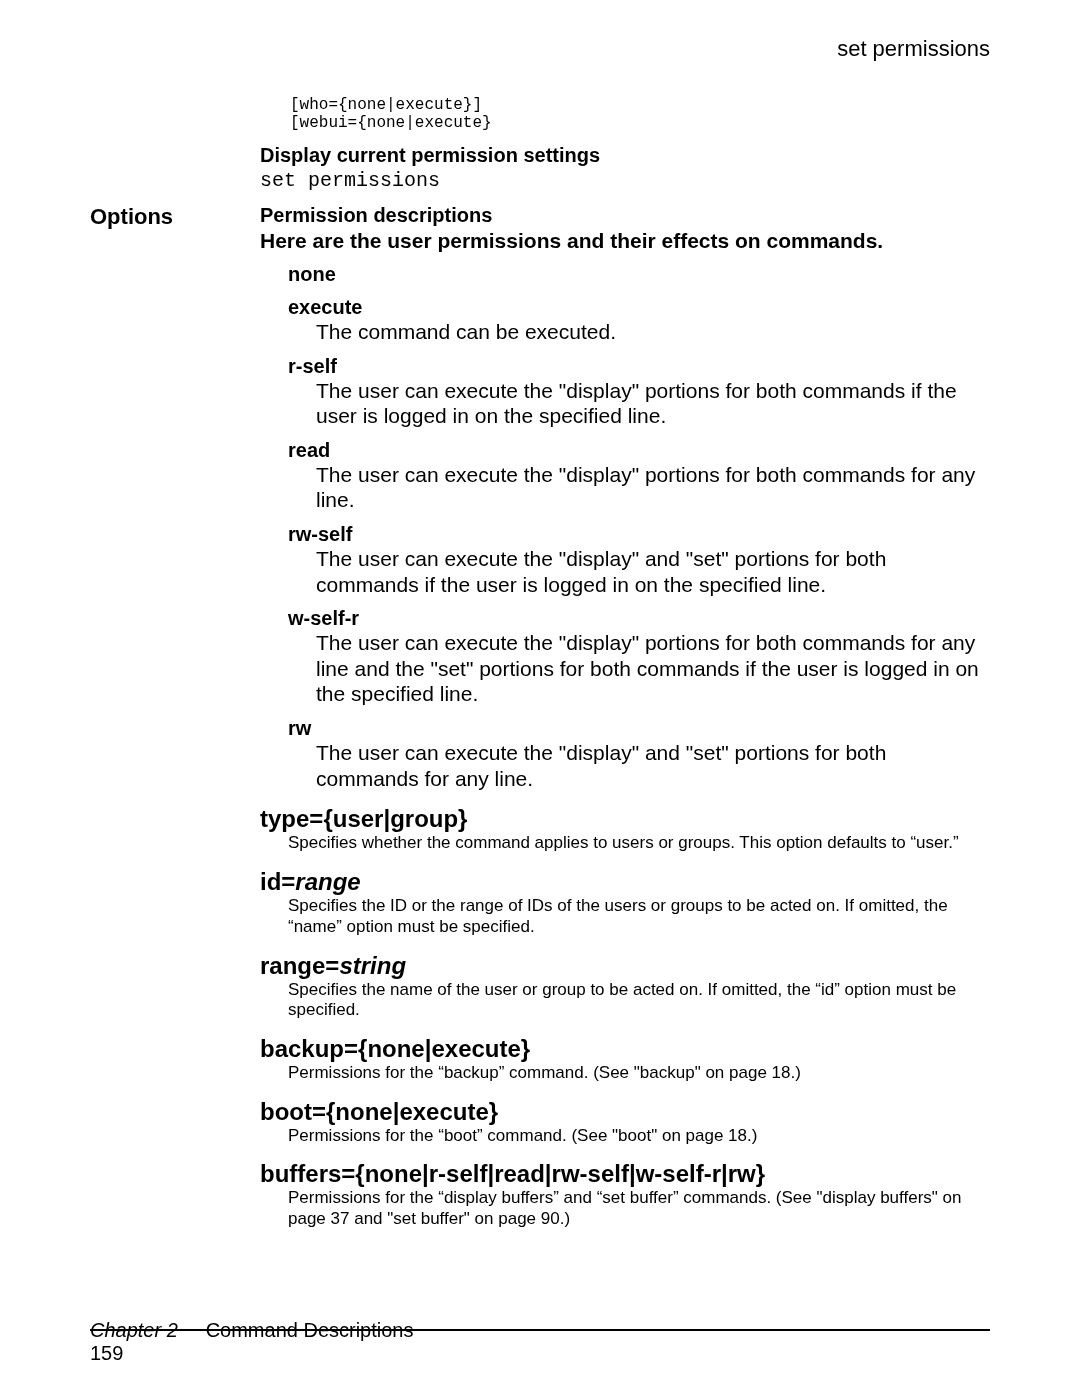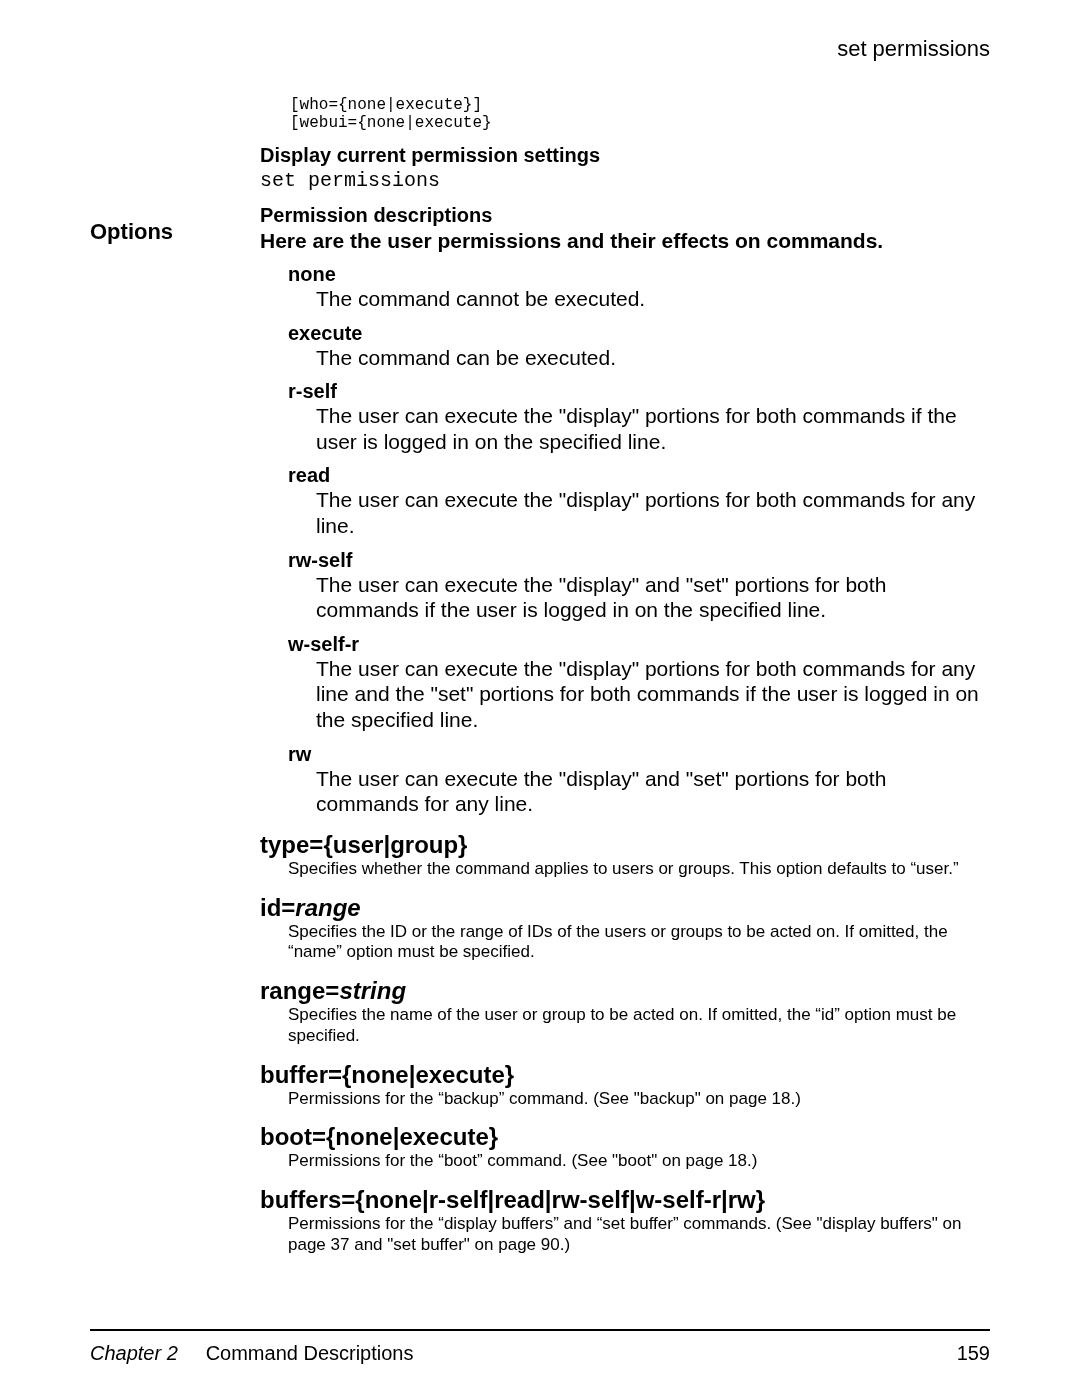--- a/index.html
+++ b/index.html
@@ -27,21 +27,21 @@
   .left-col {
     width: 170px;
     flex: 0 0 170px;
   }
   .right-col {
     flex: 1;
   }
   .section-label {
     font-weight: bold;
     font-size: 22px;
-    margin-top: 15px;
+    margin-top: 0;
   }
   .codeblock {
     font-family: "Courier New", Courier, monospace;
     font-size: 16px;
     white-space: pre;
     margin-top: 0;
     margin-bottom: 12px;
     margin-left: 30px;
   }
   .codeline {
@@ -96,20 +96,21 @@
     border-top: 2px solid #000;
   }
   .footer {
     position: absolute;
     left: 90px;
     right: 90px;
     bottom: 32px;
     display: flex;
     justify-content: space-between;
     font-size: 20px;
+    flex-direction: column;
   }
   .footer .chapter {
     font-style: italic;
   }
 </style>
 </head>
 <body>
 
 <div class="page">
 
@@ -128,21 +129,20 @@
   <div class="body-area">
     <div class="left-col">
       <div class="section-label">Options</div>
     </div>
     <div class="right-col">
       <h3 style="margin-top:0">Permission descriptions</h3>
       <div class="intro">Here are the user permissions and their effects on commands.</div>
 
       <div class="term-list">
         <div class="term">none</div>
-        <div class="desc">The command cannot be executed.</div>
 
         <div class="term">execute</div>
         <div class="desc">The command can be executed.</div>
 
         <div class="term">r-self</div>
         <div class="desc">The user can execute the "display" portions for both commands if the user is logged in on the specified line.</div>
 
         <div class="term">read</div>
         <div class="desc">The user can execute the "display" portions for both commands for any line.</div>
 
@@ -159,21 +159,21 @@
       <div class="outer-term-list">
         <div class="outer-term"><span>type=</span><span>{user|group}</span></div>
         <div class="outer-desc">Specifies whether the command applies to users or groups. This option defaults to “user.”</div>
 
         <div class="outer-term"><span>id=</span><span class="ital">range</span></div>
         <div class="outer-desc">Specifies the ID or the range of IDs of the users or groups to be acted on. If omitted, the “name” option must be specified.</div>
 
         <div class="outer-term"><span>range=</span><span class="ital">string</span></div>
         <div class="outer-desc">Specifies the name of the user or group to be acted on. If omitted, the “id” option must be specified.</div>
 
-        <div class="outer-term"><span>buffer=</span><span>{none|execute}</span></div>
+        <div class="outer-term"><span>backup=</span><span>{none|execute}</span></div>
         <div class="outer-desc">Permissions for the “backup” command. (See "backup" on page 18.)</div>
 
         <div class="outer-term"><span>boot=</span><span>{none|execute}</span></div>
         <div class="outer-desc">Permissions for the “boot” command. (See "boot" on page 18.)</div>
 
         <div class="outer-term"><span>buffers=</span><span>{none|r-self|read|rw-self|w-self-r|rw}</span></div>
         <div class="outer-desc">Permissions for the “display buffers” and “set buffer” commands. (See "display buffers" on page 37 and "set buffer" on page 90.)</div>
       </div>
 
     </div>

